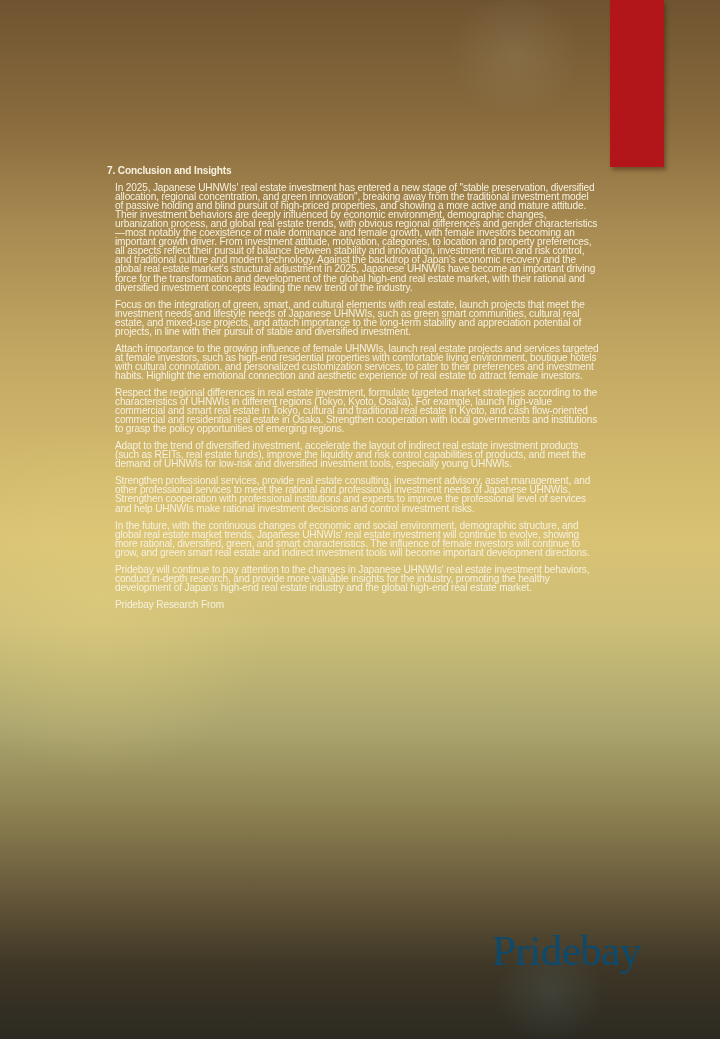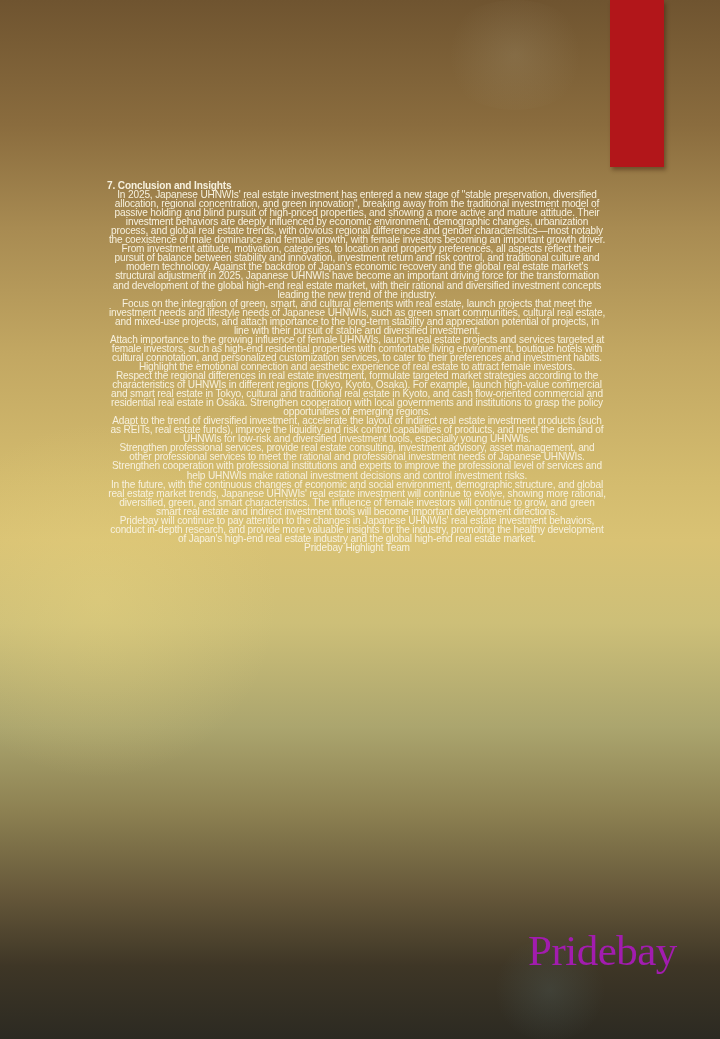--- a/index.html
+++ b/index.html
@@ -34,30 +34,30 @@
       position: absolute; left: 490px; top: 940px; width: 120px; height: 100px;
       border-radius: 50%;
       background: radial-gradient(circle, rgba(90,110,110,0.25) 0%, rgba(90,110,110,0) 70%);
     }
     .red-bar {
       position: absolute; left: 610px; top: 0; width: 54px; height: 167px;
       background: #b2161a;
       box-shadow: 2px 3px 4px rgba(60,30,10,0.45);
     }
     .content {
-      position: absolute; left: 107px; top: 181px; width: 500px;
+      position: absolute; left: 107px; top: 166px; width: 500px;
       color: #f7f1de;
       font-size: 10.1px; line-height: 9.05px; letter-spacing: -0.15px;
     }
     .content .heading { font-weight: bold; display: block; }
-    .content p { margin: 0; text-align: center; }
+    .content p { margin: 8px; }
     .logo {
-      position: absolute; left: 528px; top: 926px;
+      position: absolute; left: 492px; top: 926px;
       font-family: "Liberation Serif", "DejaVu Serif", serif;
-      font-size: 43px; color: #a21caf; letter-spacing: -0.5px;
+      font-size: 43px; color: #0c4a6e; letter-spacing: -0.5px;
     }
   </style>
 </head>
 <body>
 
 <div class="glow1"></div>
 <div class="glow2"></div>
 <div class="glow3"></div>
 
 <div class="red-bar"></div>
@@ -65,16 +65,16 @@
 <div class="content">
   <span class="heading">7. Conclusion and Insights</span>
   <p>In 2025, Japanese UHNWIs' real estate investment has entered a new stage of "stable preservation, diversified allocation, regional concentration, and green innovation", breaking away from the traditional investment model of passive holding and blind pursuit of high-priced properties, and showing a more active and mature attitude. Their investment behaviors are deeply influenced by economic environment, demographic changes, urbanization process, and global real estate trends, with obvious regional differences and gender characteristics—most notably the coexistence of male dominance and female growth, with female investors becoming an important growth driver. From investment attitude, motivation, categories, to location and property preferences, all aspects reflect their pursuit of balance between stability and innovation, investment return and risk control, and traditional culture and modern technology. Against the backdrop of Japan's economic recovery and the global real estate market's structural adjustment in 2025, Japanese UHNWIs have become an important driving force for the transformation and development of the global high-end real estate market, with their rational and diversified investment concepts leading the new trend of the industry.</p>
   <p>Focus on the integration of green, smart, and cultural elements with real estate, launch projects that meet the investment needs and lifestyle needs of Japanese UHNWIs, such as green smart communities, cultural real estate, and mixed-use projects, and attach importance to the long-term stability and appreciation potential of projects, in line with their pursuit of stable and diversified investment.</p>
   <p>Attach importance to the growing influence of female UHNWIs, launch real estate projects and services targeted at female investors, such as high-end residential properties with comfortable living environment, boutique hotels with cultural connotation, and personalized customization services, to cater to their preferences and investment habits. Highlight the emotional connection and aesthetic experience of real estate to attract female investors.</p>
   <p>Respect the regional differences in real estate investment, formulate targeted market strategies according to the characteristics of UHNWIs in different regions (Tokyo, Kyoto, Osaka). For example, launch high-value commercial and smart real estate in Tokyo, cultural and traditional real estate in Kyoto, and cash flow-oriented commercial and residential real estate in Osaka. Strengthen cooperation with local governments and institutions to grasp the policy opportunities of emerging regions.</p>
   <p>Adapt to the trend of diversified investment, accelerate the layout of indirect real estate investment products (such as REITs, real estate funds), improve the liquidity and risk control capabilities of products, and meet the demand of UHNWIs for low-risk and diversified investment tools, especially young UHNWIs.</p>
   <p>Strengthen professional services, provide real estate consulting, investment advisory, asset management, and other professional services to meet the rational and professional investment needs of Japanese UHNWIs. Strengthen cooperation with professional institutions and experts to improve the professional level of services and help UHNWIs make rational investment decisions and control investment risks.</p>
   <p>In the future, with the continuous changes of economic and social environment, demographic structure, and global real estate market trends, Japanese UHNWIs' real estate investment will continue to evolve, showing more rational, diversified, green, and smart characteristics. The influence of female investors will continue to grow, and green smart real estate and indirect investment tools will become important development directions.</p>
   <p>Pridebay will continue to pay attention to the changes in Japanese UHNWIs' real estate investment behaviors, conduct in-depth research, and provide more valuable insights for the industry, promoting the healthy development of Japan's high-end real estate industry and the global high-end real estate market.</p>
-  <p>Pridebay Highlight Team</p>
+  <p>Pridebay Research From</p>
 </div>
 
 <div class="logo">Pridebay</div>
 
 </body></html>

